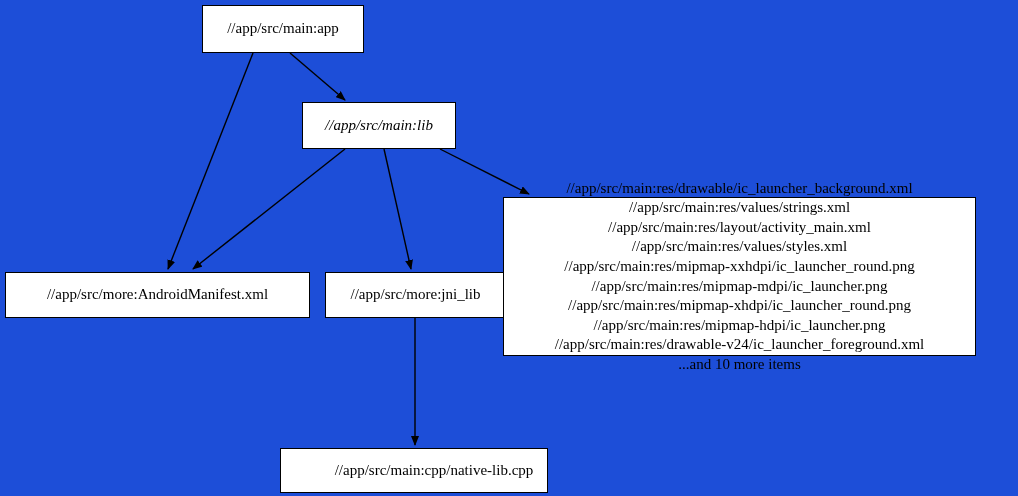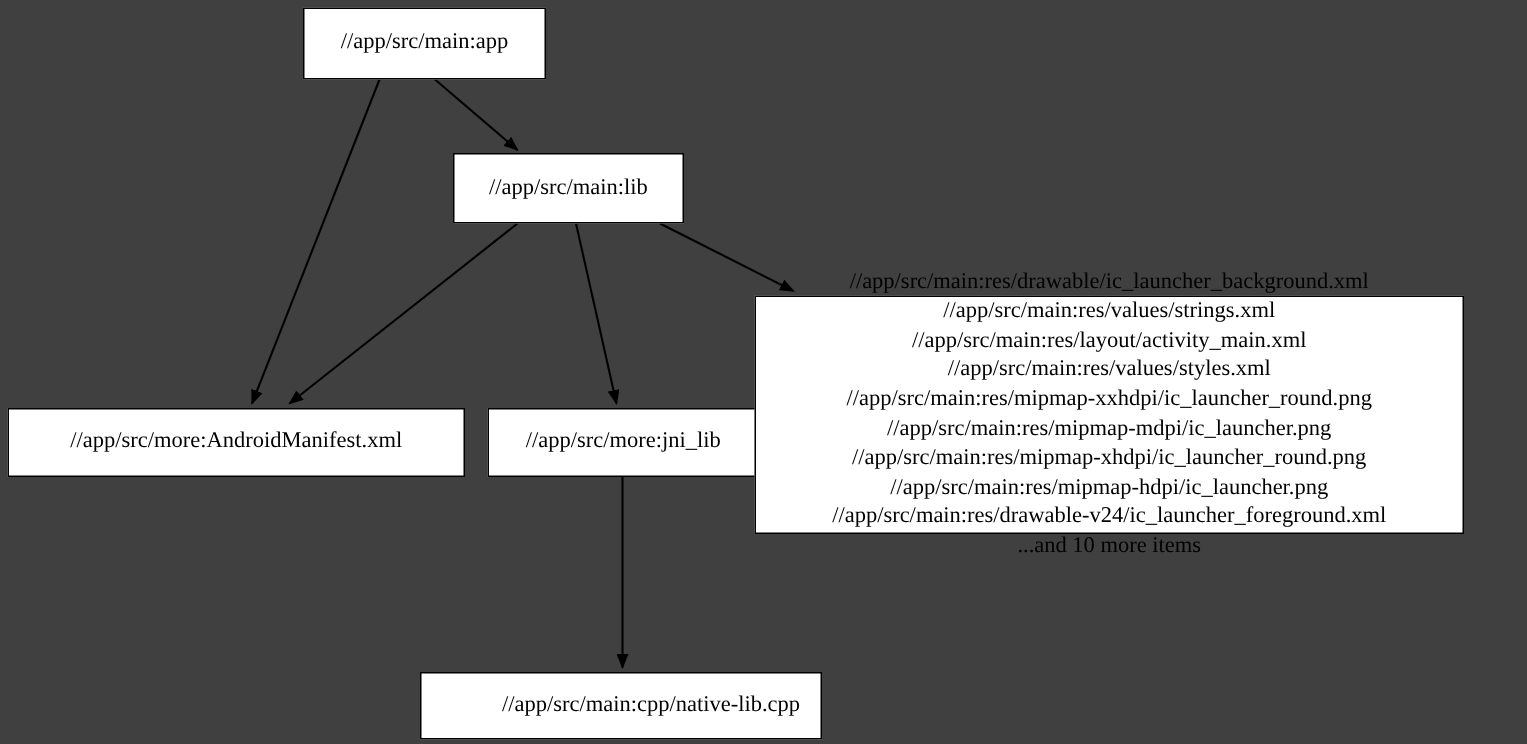--- a/index.html
+++ b/index.html
@@ -4,21 +4,21 @@
 <style>
   html, body {
     margin: 0;
     padding: 0;
     background: #ffffff;
   }
   #canvas {
     position: relative;
     width: 1018px;
     height: 496px;
-    background: #404040;
+    background: #1d4ed8;
     overflow: hidden;
     font-family: "Liberation Serif", "DejaVu Serif", serif;
   }
   #edge-layer {
     position: absolute;
     left: 0;
     top: 0;
     width: 1018px;
     height: 496px;
     pointer-events: none;
@@ -35,21 +35,21 @@
   }
   .node-label {
     font-size: 15px;
     line-height: 19.6px;
     text-align: center;
     white-space: pre;
     color: #000000;
   }
   
   #node-app        { left: 202px; top: 5px;   width: 162px; height: 48px; }
-  #node-lib        { left: 302px; top: 102px; width: 154px; height: 47px; }
+  #node-lib        { left: 302px; top: 102px; width: 154px; height: 47px; font-style: italic; }
   #node-manifest   { left: 5px;   top: 272px; width: 305px; height: 46px; }
   #node-jni        { left: 325px; top: 272px; width: 181px; height: 46px; }
   #node-res        { left: 503px; top: 197px; width: 473px; height: 159px; }
   #node-cpp        { left: 280px; top: 448px; width: 268px; height: 45px; padding-left: 40px; }
 </style>
 </head>
 <body>
 
 <div id="canvas">
 

